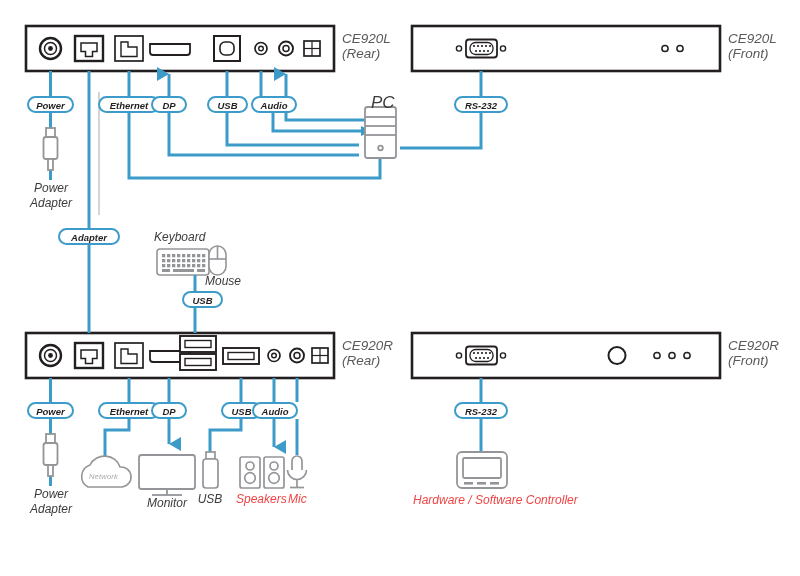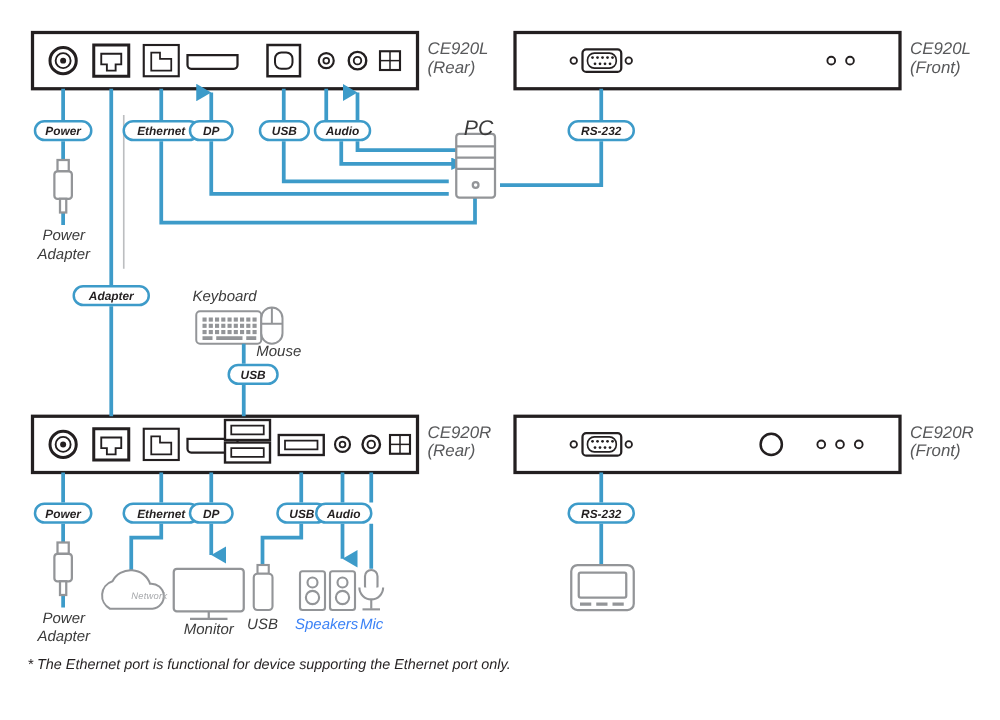--- a/index.html
+++ b/index.html
@@ -7,21 +7,21 @@
        font-family:"Liberation Sans","DejaVu Sans",sans-serif;color:#231f20;}
   #stage{position:absolute;left:2px;top:0;width:800px;height:488px;font-style:italic;}
   svg.layer{position:absolute;left:0;top:0;width:800px;height:576px;}
   .pill{position:absolute;box-sizing:border-box;border:2px solid #3d9bc9;
         background:#fff;border-radius:9px;height:17px;line-height:13px;
         text-align:center;font-size:9.5px;font-weight:bold;color:#231f20;
         padding-top:1px;white-space:nowrap;}
   .txt{position:absolute;white-space:nowrap;}
   .unitlabel{font-size:13.5px;color:#58595b;line-height:14.5px;}
   .caption{font-size:12px;color:#3b3b3b;text-align:center;}
-  .caption2{font-size:12px;color:#3b82f6;}
+  .caption2{font-size:12px;color:#ef4444;}
   .pcname{font-size:17px;color:#3b3b3b;}
   .cloudtxt{font-size:7.5px;color:#a7a9ac;letter-spacing:.2px;}
   .foot{font-size:11.5px;color:#231f20;}
   .kbm{font-size:12px;color:#3b3b3b;}
 </style>
 </head>
 <body>
 
 <div id="stage">
 
@@ -377,20 +377,20 @@
     <span>Adapter</span>
   </div>
   <div class="txt pcname" style="left:369px;top:93px;">PC</div>
   <div class="txt kbm" style="left:152px;top:230px;">Keyboard</div>
   <div class="txt kbm" style="left:203px;top:230px;margin-top:44px;">Mouse</div>
 
   <div class="txt caption" style="left:14px;top:487px;width:70px;line-height:15px;">
     <span>Power</span><br>
     <span>Adapter</span>
   </div>
-  <div class="txt cloudtxt" style="left:87px;top:472px;margin-left:16px;">Network</div>
+  <div class="txt cloudtxt" style="left:87px;top:472px;">Network</div>
   <div class="txt caption" style="left:135px;top:496px;width:60px;text-align:center;">Monitor</div>
   <div class="txt caption" style="left:188px;top:492px;width:40px;">USB</div>
   <div class="txt caption2" style="left:234px;top:492px;">Speakers</div>
   <div class="txt caption2" style="left:286px;top:492px;">Mic</div>
-
-  <div class="txt foot" style="left:20px;top:526px;">* The Ethernet port is functional for device supporting the Ethernet port only.</div>
+  <div class="txt caption2" style="left:411px;top:493px;">Hardware / Software Controller</div>
+
 </div>
 
 </body></html>

